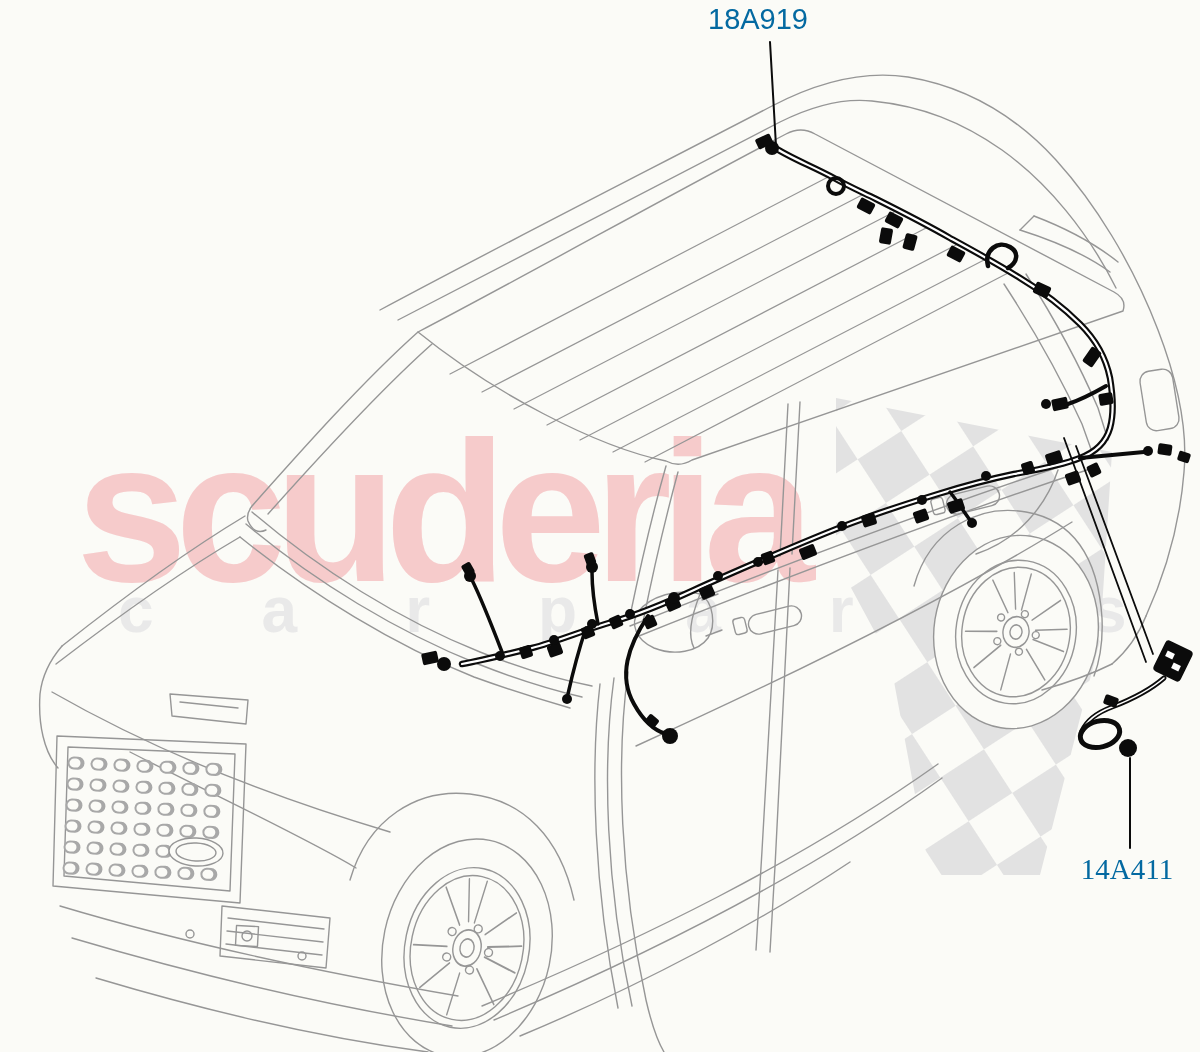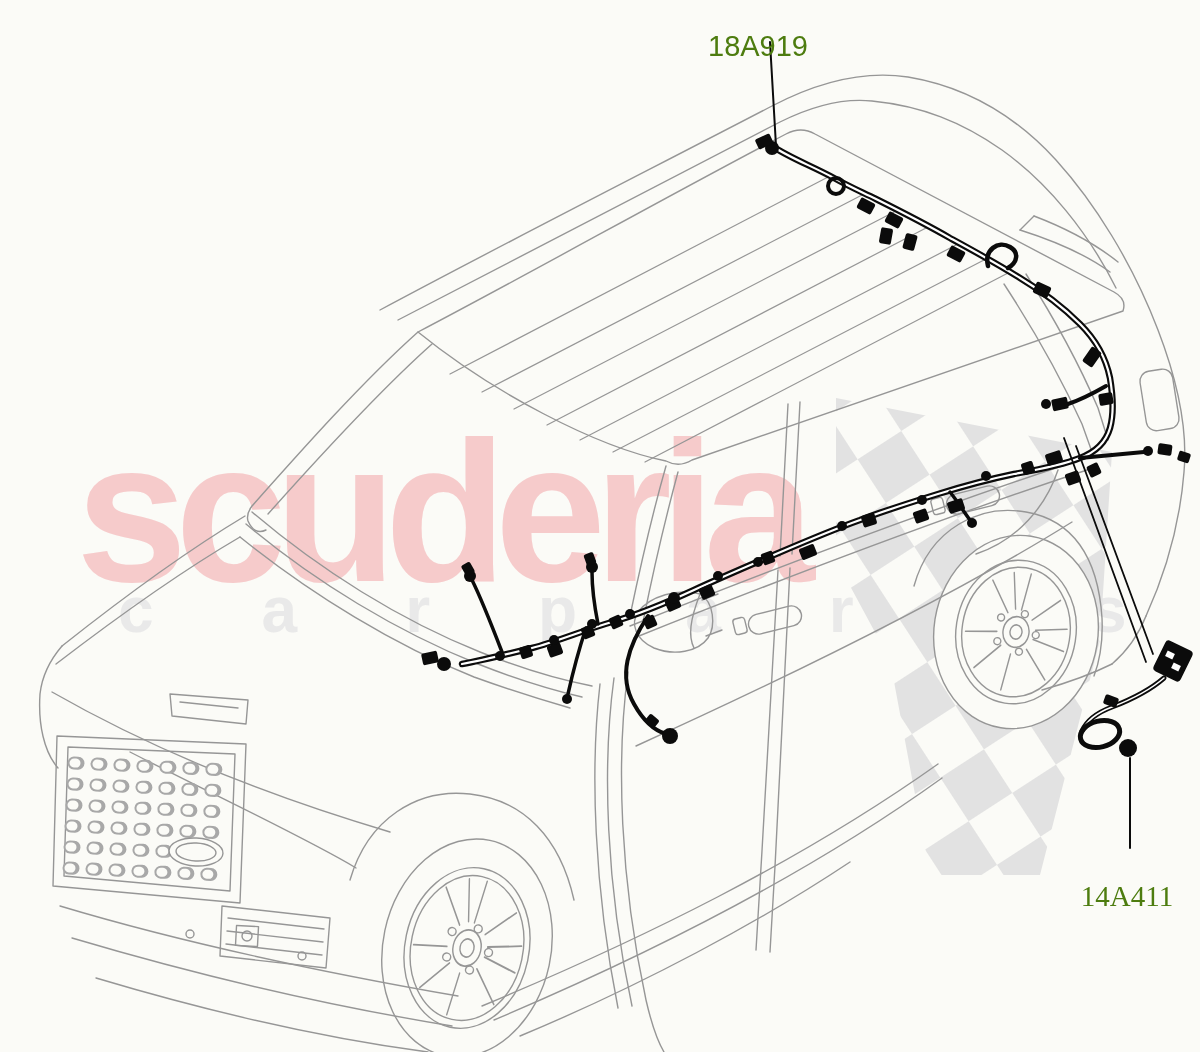--- a/index.html
+++ b/index.html
@@ -18,22 +18,22 @@
   }
   .wm-tag{
     position:absolute;left:118px;top:578px;
     font-size:64px;font-weight:bold;letter-spacing:108px;
     line-height:1;color:#e9e9e9;white-space:nowrap;
     user-select:none;
   }
   .art{position:absolute;left:0;top:0;}
   .plabel{
     position:absolute;width:110px;text-align:center;
-    font-size:29px;color:#4d7c0f;line-height:1.1;
-    white-space:nowrap;cursor:pointer;margin-top:27px;
+    font-size:29px;color:#0369a1;line-height:1.1;
+    white-space:nowrap;cursor:pointer;
   }
   .plabel.top{left:703px;top:4px;}
   .plabel.bottom{left:1072px;top:854px;font-family:Liberation Serif, serif;}
 </style>
 </head>
 <body>
 
 <div class="stage">
 
   <div class="wm-brand">scuderia</div>

